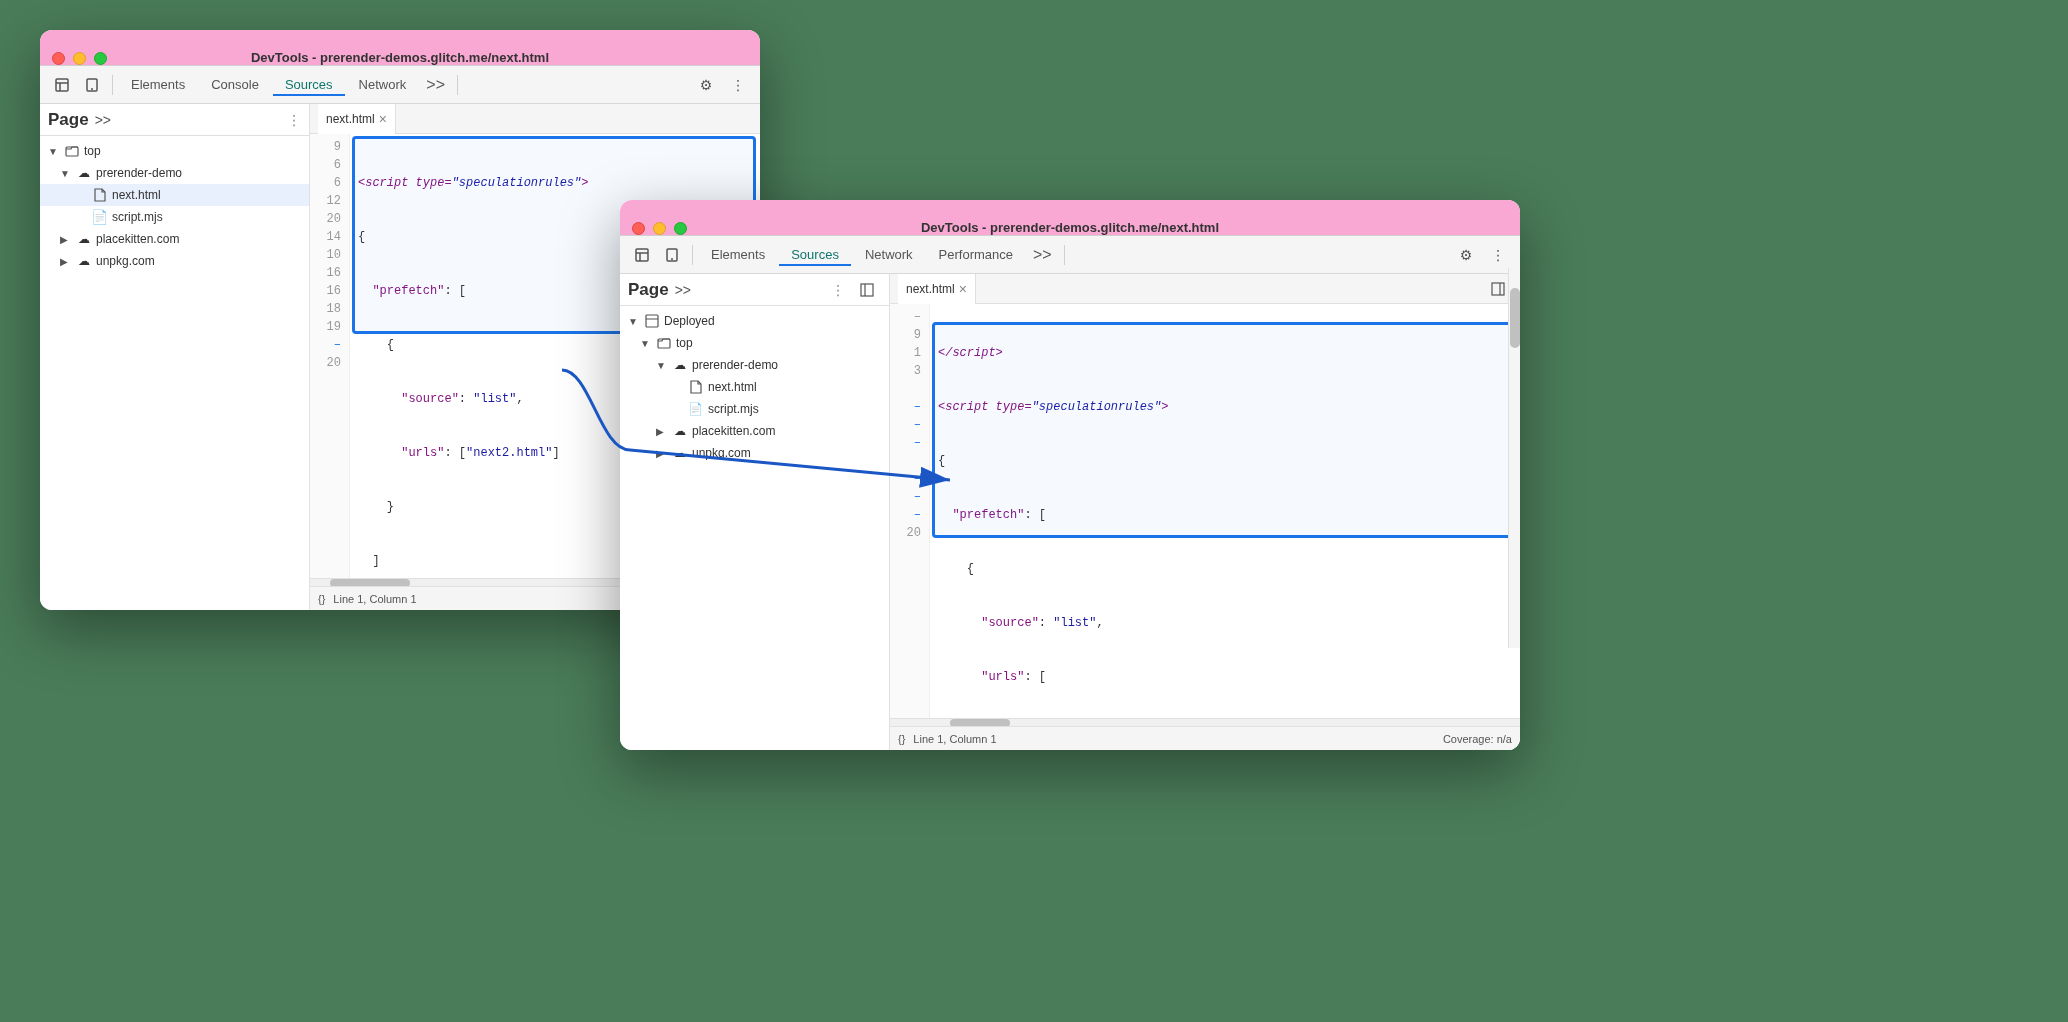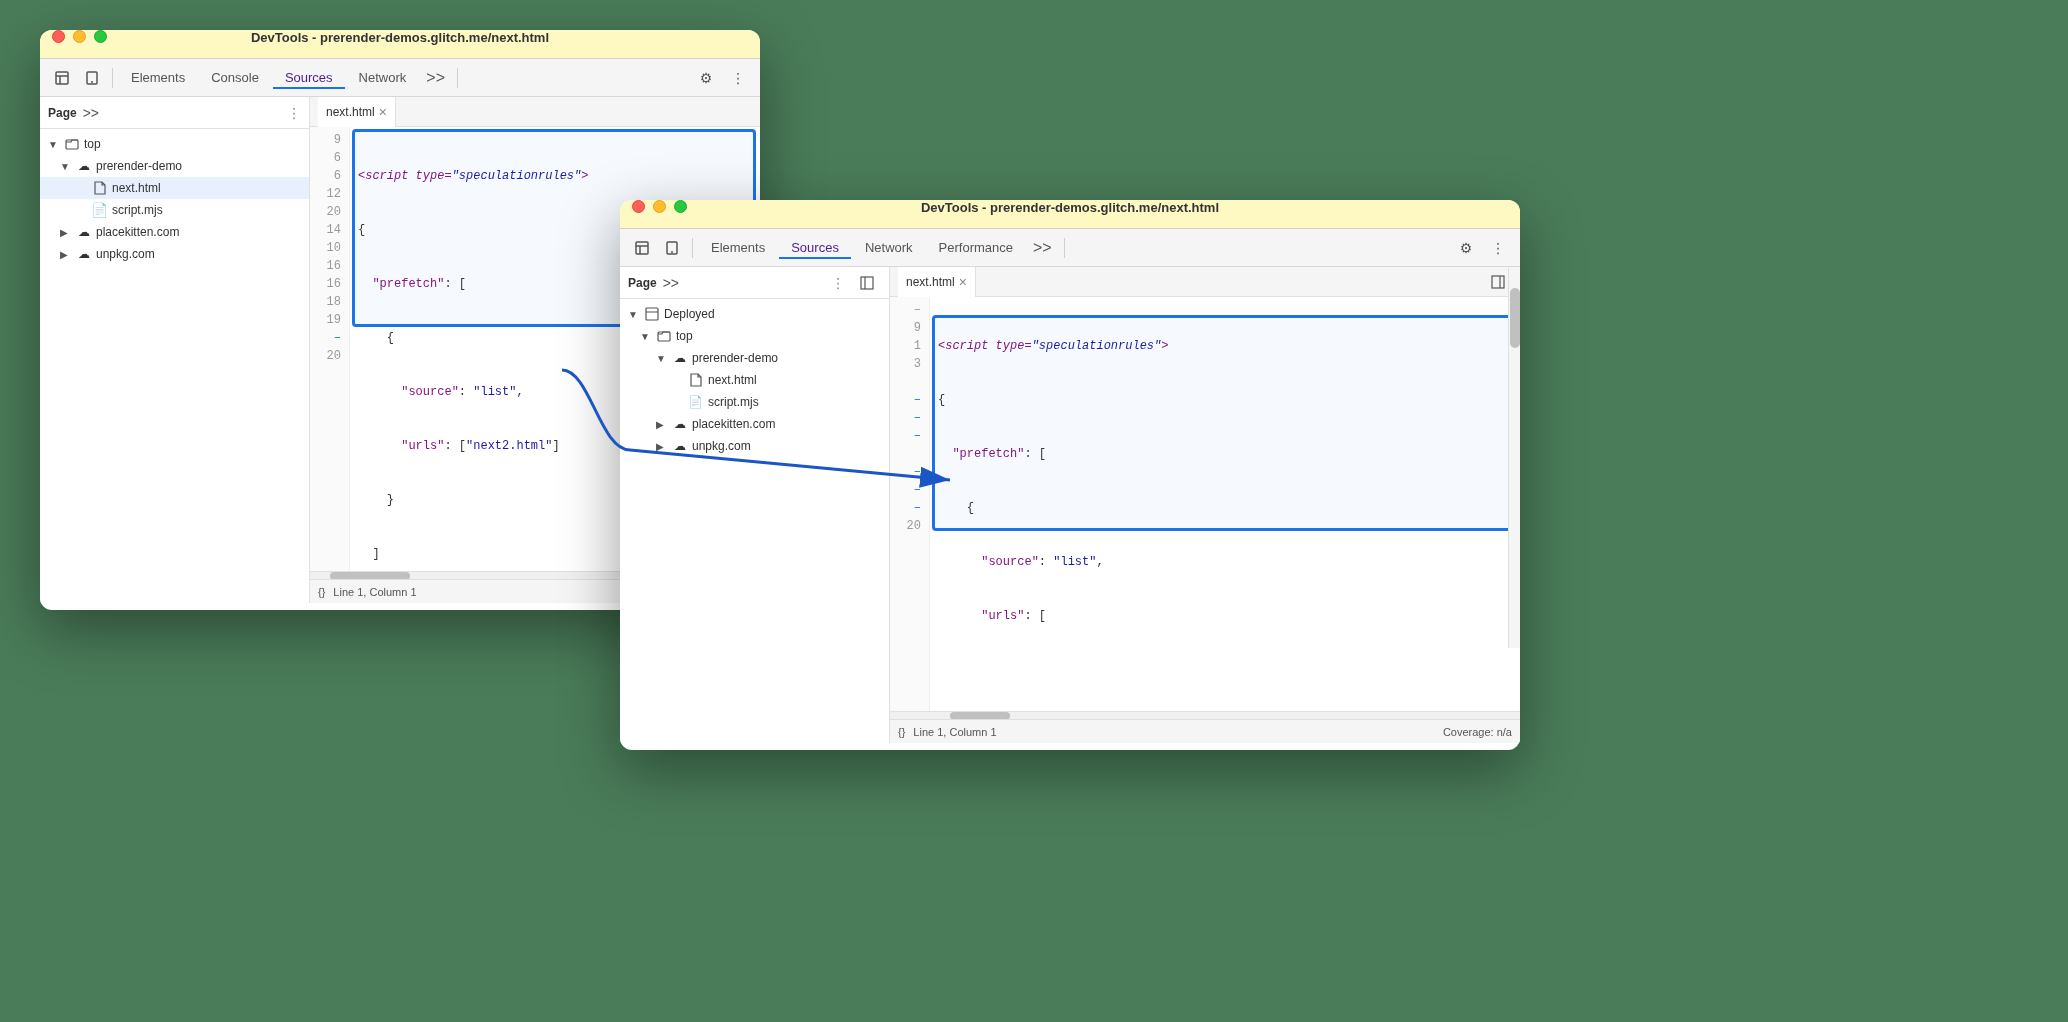--- a/index.html
+++ b/index.html
@@ -32,24 +32,24 @@
     
     .window2 {
       left: 620px;
       top: 200px;
       width: 900px;
       height: 550px;
     }
 
     
     .title-bar {
-      background: #fef9c3;
-      height: 29px;
-      display: flex;
-      align-items: flex-start;
+      background: #f9a8d4;
+      height: 36px;
+      display: flex;
+      align-items: flex-end;
       padding: 0 12px;
       border-bottom: 1px solid #d0d0d0;
       position: relative;
     }
 
     .traffic-lights {
       display: flex;
       gap: 8px;
       align-items: center;
     }
@@ -107,21 +107,21 @@
     .tab {
       padding: 4px 12px;
       font-size: 13px;
       color: #555;
       cursor: pointer;
       border-radius: 4px;
       white-space: nowrap;
     }
 
     .tab.active {
-      color: #4c1d95;
+      color: #0f766e;
       border-bottom: 2px solid #1a73e8;
       border-radius: 0;
       padding-bottom: 2px;
     }
 
     .tab-more {
       font-size: 16px;
       color: #555;
       padding: 4px 6px;
       cursor: pointer;
@@ -153,21 +153,21 @@
     .sidebar-header {
       height: 32px;
       display: flex;
       align-items: center;
       padding: 0 8px;
       border-bottom: 1px solid #e0e0e0;
       gap: 4px;
     }
 
     .sidebar-header-title {
-      font-size: 12px;
+      font-size: 17px;
       font-weight: 600;
       color: #333;
     }
 
     .sidebar-content {
       flex: 1;
       overflow: auto;
       padding: 4px 0;
     }
 
@@ -623,20 +623,21 @@
           <div style="color:#1a73e8;">–</div>
           <div style="color:#1a73e8;">–</div>
           <div style="color:#1a73e8;">–</div>
           <div style="color:#999;">&nbsp;</div>
           <div style="color:#1a73e8;">–</div>
           <div style="color:#1a73e8;">–</div>
           <div style="color:#1a73e8;">–</div>
           <div>20</div>
         </div>
         <div class="code-lines">
+          <div><span class="syn-tag">&lt;/script&gt;</span></div>
           <div><span class="syn-tag">&lt;script type=<span class="syn-str">"speculationrules"</span>&gt;</span></div>
           <div><span class="syn-punct">{</span></div>
           <div><span>&nbsp;&nbsp;</span><span class="syn-key">"prefetch"</span><span class="syn-punct">: [</span></div>
           <div><span>&nbsp;&nbsp;&nbsp;&nbsp;</span><span class="syn-punct">{</span></div>
           <div><span>&nbsp;&nbsp;&nbsp;&nbsp;&nbsp;&nbsp;</span><span class="syn-key">"source"</span><span class="syn-punct">: </span><span class="syn-str">"list"</span><span class="syn-punct">,</span></div>
           <div><span>&nbsp;&nbsp;&nbsp;&nbsp;&nbsp;&nbsp;</span><span class="syn-key">"urls"</span><span class="syn-punct">: [</span></div>
           
           
           
           

